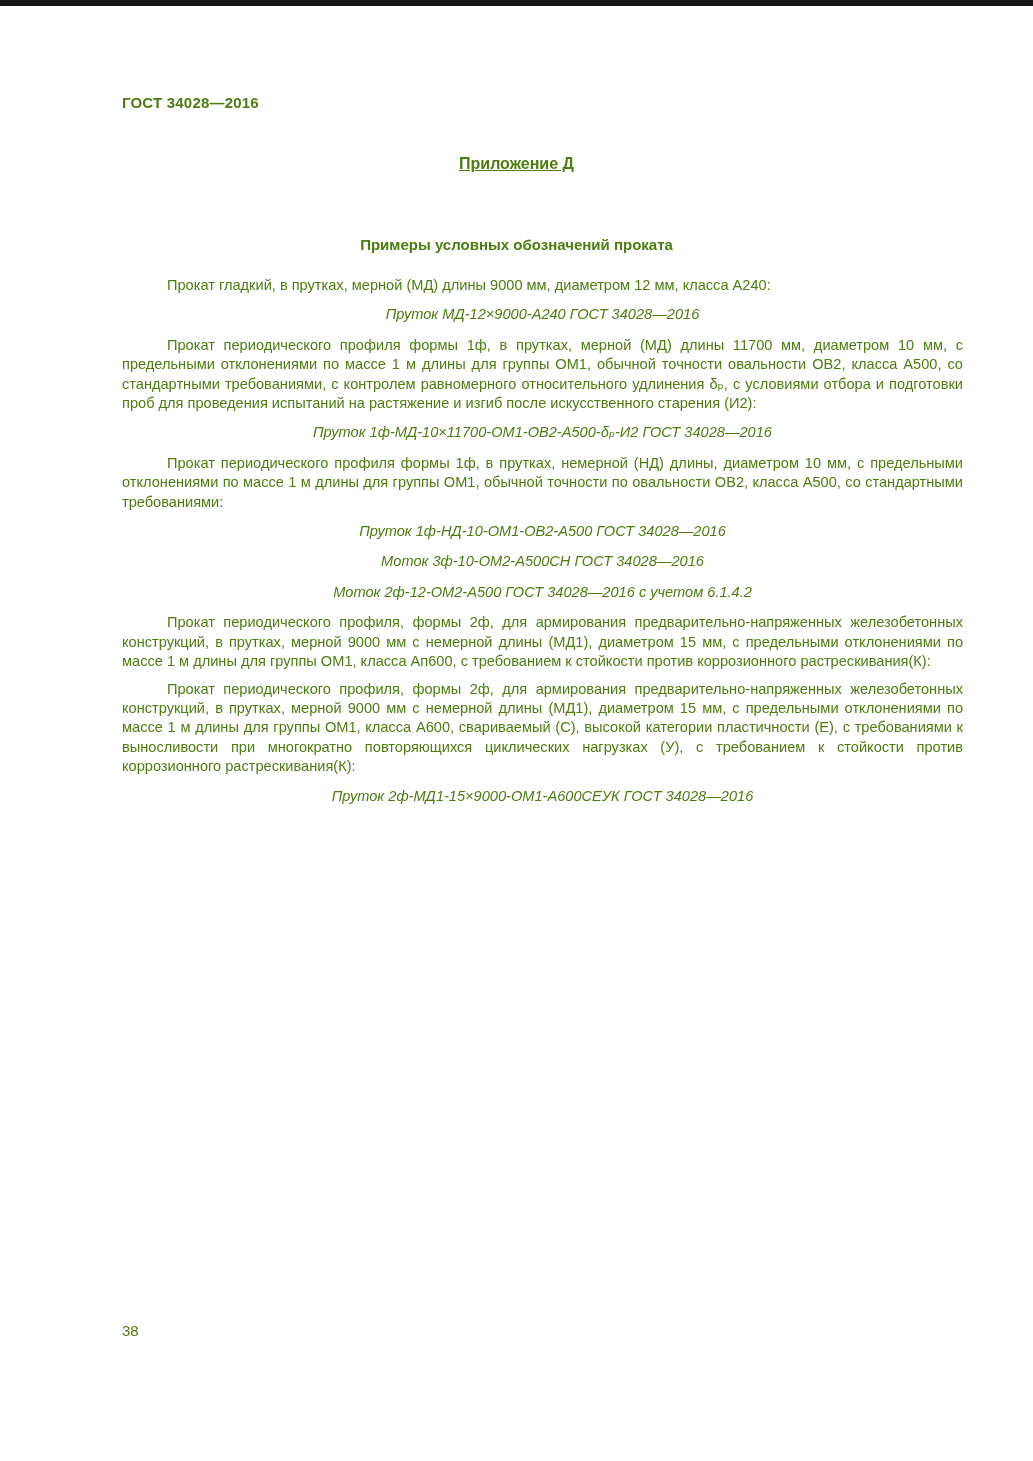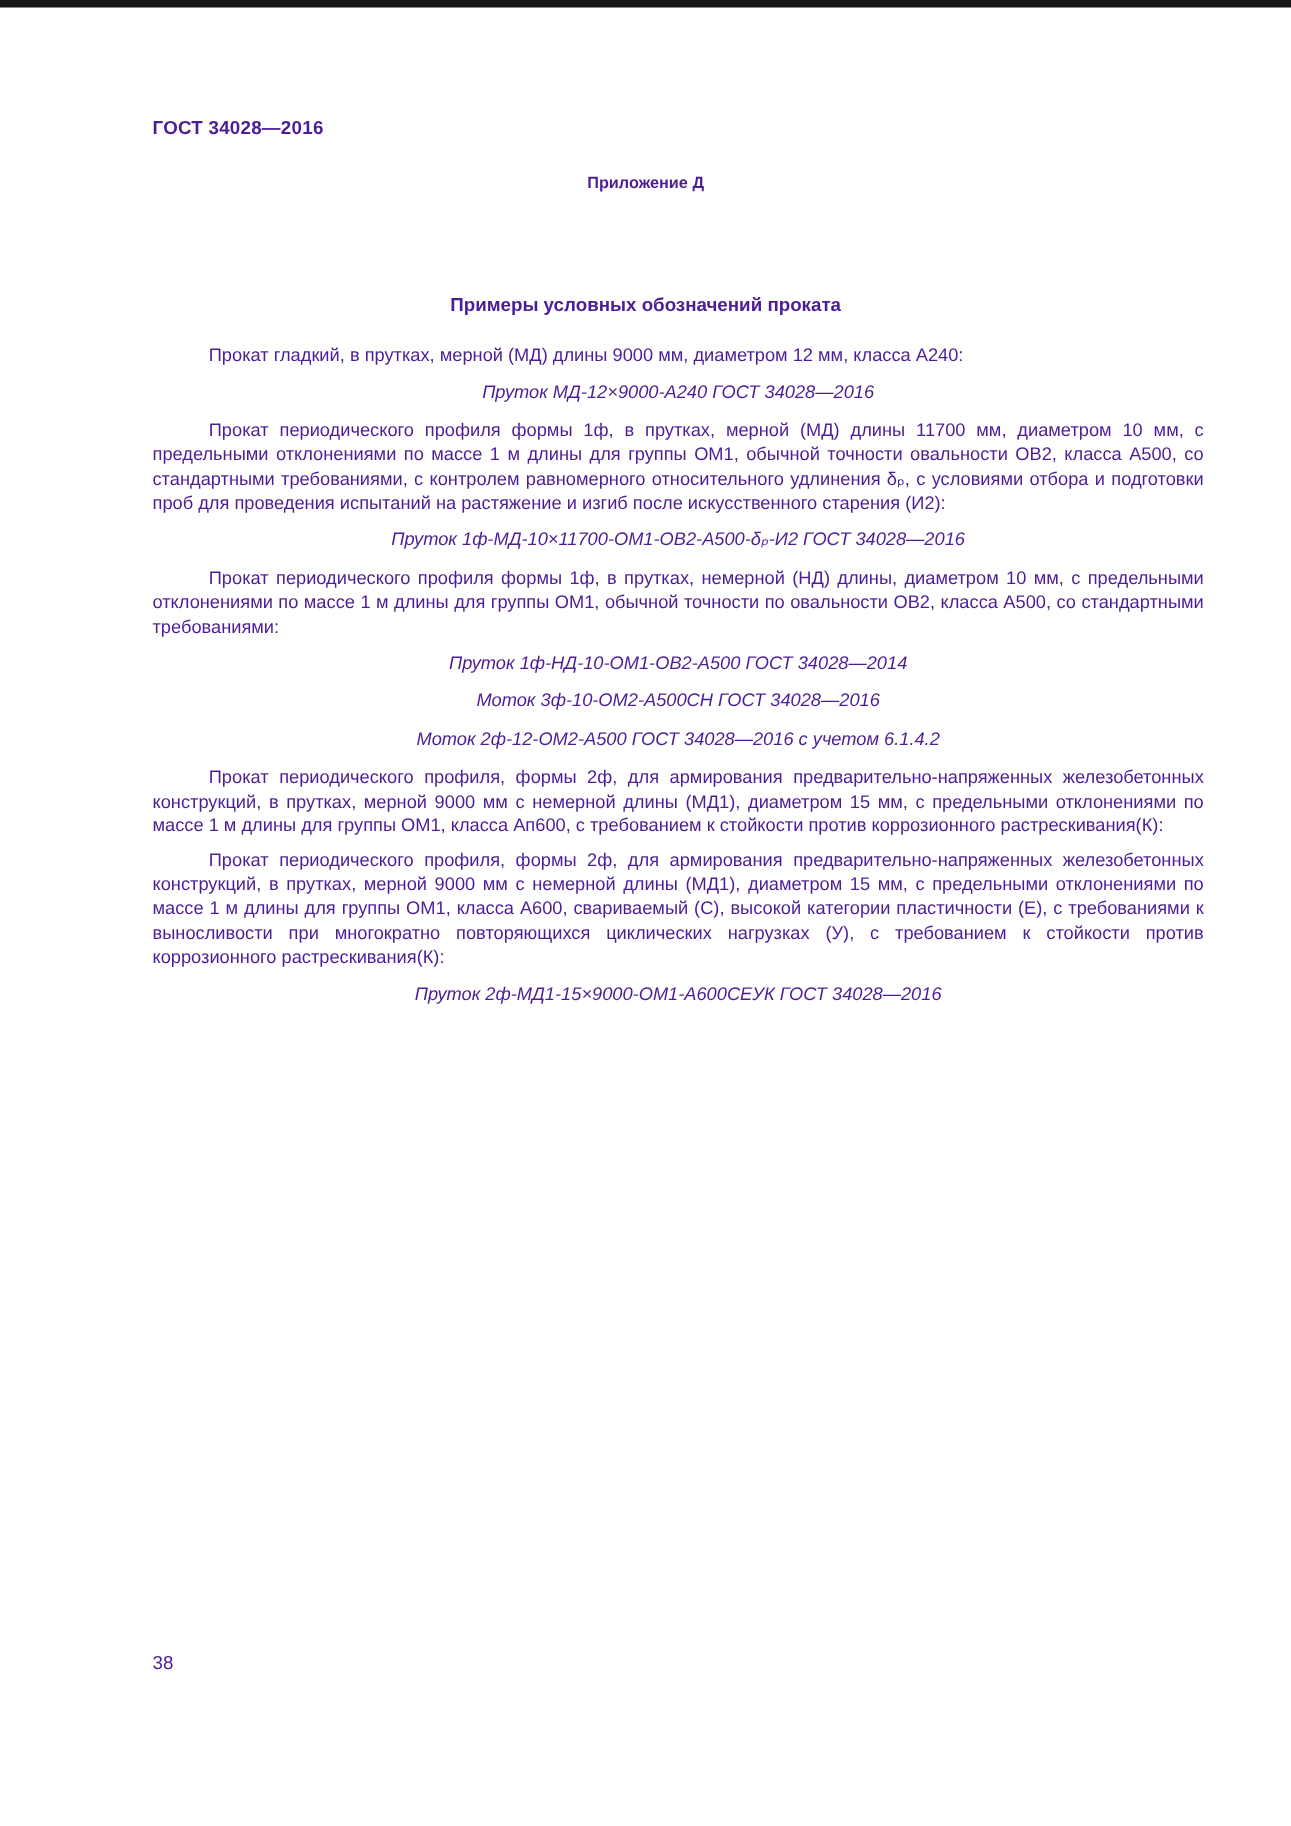--- a/index.html
+++ b/index.html
@@ -7,46 +7,47 @@
     padding: 0;
     background: #e8e8e8;
   }
   .page {
     position: relative;
     width: 1033px;
     height: 1461px;
     margin: 0 auto;
     background: #ffffff;
     font-family: "Liberation Sans", "DejaVu Sans", sans-serif;
-    color: #4c1d95;
+    color: #4d7c0f;
     overflow: hidden;
   }
   .scan-edge-top {
     position: absolute;
     top: 0; left: 0; right: 0;
     height: 6px;
     background: #161616;
   }
   .doc-header {
     position: absolute;
     top: 94px;
     left: 122px;
     font-size: 15px;
     font-weight: bold;
     letter-spacing: 0.2px;
   }
   .appendix-block {
     position: absolute;
-    top: 136px;
+    top: 154px;
     left: 0;
     width: 100%;
     text-align: center;
     font-weight: bold;
-    font-size: 13px;
+    font-size: 16px;
     line-height: 19px;
+    text-decoration: underline;
   }
   .section-title {
     position: absolute;
     top: 236px;
     left: 0;
     width: 100%;
     text-align: center;
     font-weight: bold;
     font-size: 15px;
   }
@@ -95,21 +96,21 @@
     <div class="para">Прокат гладкий, в прутках, мерной (МД) длины 9000 мм, диаметром 12 мм, класса А240:</div>
 
     <div class="example">Пруток МД-12×9000-А240 ГОСТ 34028—2016</div>
 
     <div class="para">Прокат периодического профиля формы 1ф, в прутках, мерной (МД) длины 11700 мм, диаметром 10 мм, с предельными отклонениями по массе 1 м длины для группы ОМ1, обычной точности овальности ОВ2, класса А500, со стандартными требованиями, с контролем равномерного относительного удлинения δₚ, с условиями отбора и подготовки проб для проведения испытаний на растяжение и изгиб после искусственного старения (И2):</div>
 
     <div class="example">Пруток 1ф-МД-10×11700-ОМ1-ОВ2-А500-δₚ-И2 ГОСТ 34028—2016</div>
 
     <div class="para">Прокат периодического профиля формы 1ф, в прутках, немерной (НД) длины, диаметром 10 мм, с предельными отклонениями по массе 1 м длины для группы ОМ1, обычной точности по овальности ОВ2, класса А500, со стандартными требованиями:</div>
 
-    <div class="example">Пруток 1ф-НД-10-ОМ1-ОВ2-А500 ГОСТ 34028—2014</div>
+    <div class="example">Пруток 1ф-НД-10-ОМ1-ОВ2-А500 ГОСТ 34028—2016</div>
 
 
     <div class="example">Моток 3ф-10-ОМ2-А500СН ГОСТ 34028—2016</div>
 
 
     <div class="example">Моток 2ф-12-ОМ2-А500 ГОСТ 34028—2016 с учетом 6.1.4.2</div>
 
     <div class="para">Прокат периодического профиля, формы 2ф, для армирования предварительно-напряженных железобетонных конструкций, в прутках, мерной 9000 мм с немерной длины (МД1), диаметром 15 мм, с предельными отклонениями по массе 1 м длины для группы ОМ1, класса Ап600, с требованием к стойкости против коррозионного растрескивания(К):</div>
 
 

